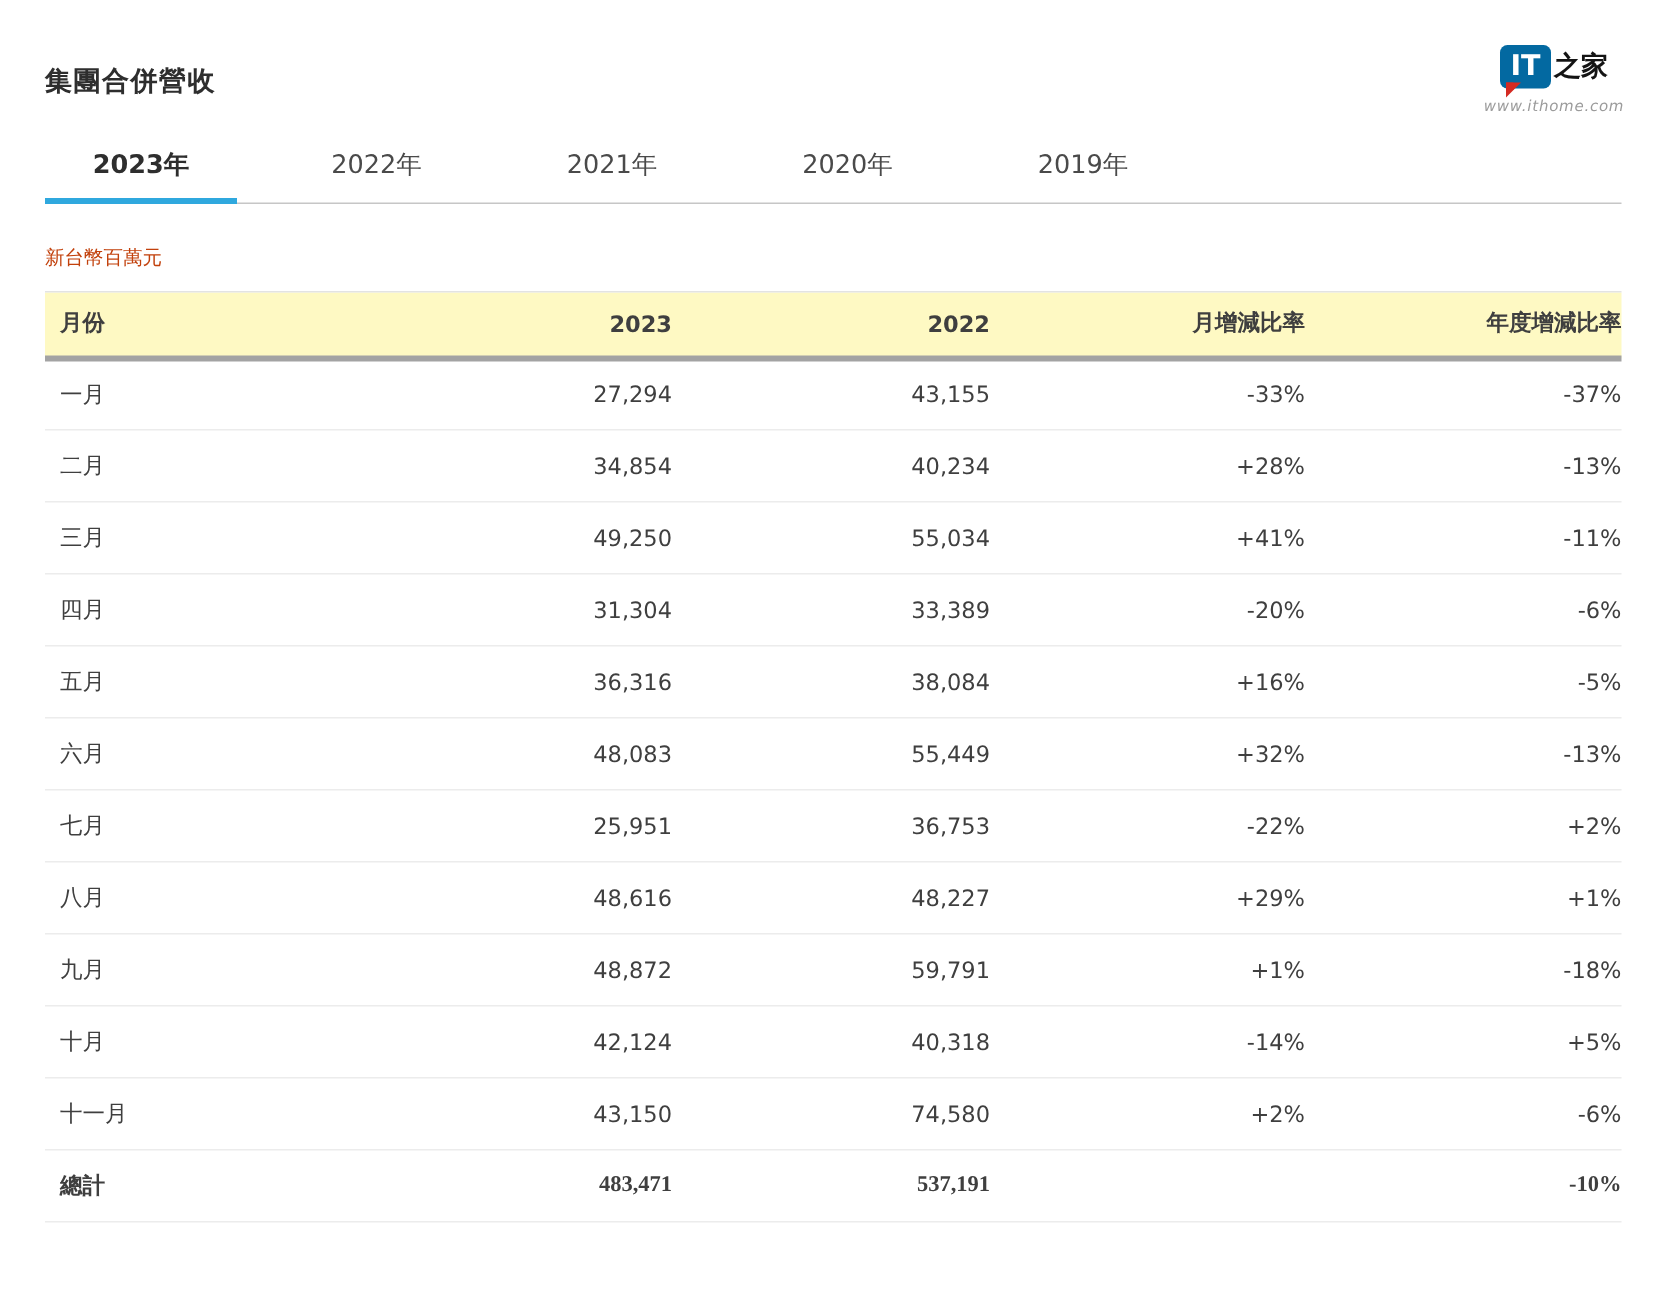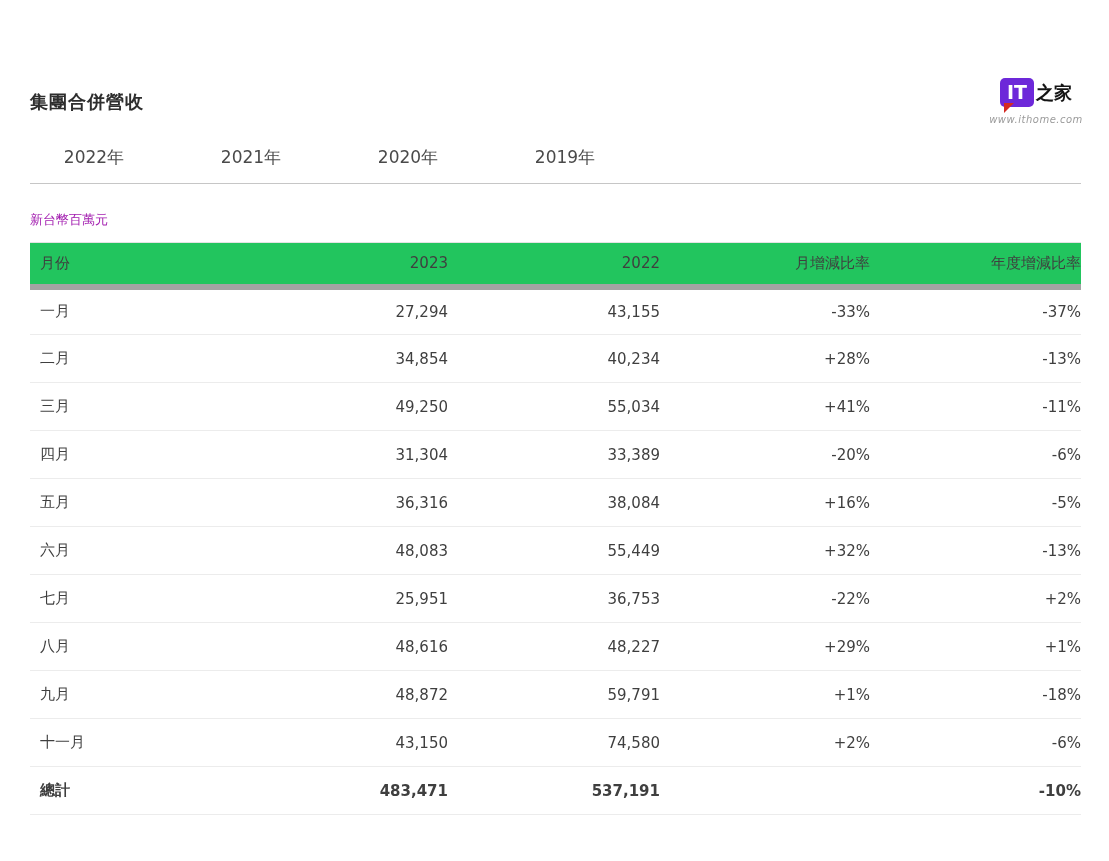--- a/index.html
+++ b/index.html
@@ -5,21 +5,21 @@
   * { margin: 0; padding: 0; box-sizing: border-box; }
   html, body { background: #ffffff; }
   body {
     width: 1109px;
     height: 861px;
     font-family: "DejaVu Sans", "Liberation Sans", sans-serif;
     color: #3d3d3d;
     overflow: hidden;
     position: relative;
   }
-  .page { padding: 16px 28px 0 30px; width: 1109px; margin-top: 48px; }
+  .page { padding: 16px 28px 0 30px; width: 1109px; }
 
   
   .page-header { position: relative; padding-top: 26px; }
   .page-title {
     font-size: 18px;
     font-weight: bold;
     color: #2e2e2e;
     letter-spacing: 1px;
   }
   .logo {
@@ -29,21 +29,21 @@
     width: 110px;
     display: flex;
     flex-direction: column;
     align-items: center;
   }
   .logo-row { display: flex; align-items: center; gap: 2px; }
   .logo-it {
     position: relative;
     width: 34px;
     height: 29px;
-    background: #6d28d9;
+    background: #0369a1;
     border-radius: 5px;
     color: #ffffff;
     font-weight: bold;
     font-size: 19px;
     line-height: 28px;
     text-align: center;
     letter-spacing: 0;
   }
   .logo-it::after {
     content: "";
@@ -91,74 +91,75 @@
   .tab.active {
     color: #2e2e2e;
     font-weight: bold;
     border-bottom-color: #2fa8de;
   }
 
   
   .unit-note {
     margin-top: 27px;
     font-size: 13px;
-    color: #a21caf;
+    color: #c2410c;
   }
 
   
   table.revenue {
     margin-top: 13px;
     width: 1051px;
     border-collapse: collapse;
     table-layout: fixed;
     font-size: 15px;
     color: #3f3f3f;
   }
   table.revenue col.c1 { width: 188px; }
   table.revenue col.c2 { width: 230px; }
   table.revenue col.c3 { width: 212px; }
   table.revenue col.c4 { width: 210px; }
   table.revenue col.c5 { width: 211px; }
   table.revenue th {
-    background: #22c55e;
+    background: #fef9c3;
     border-top: 1px solid #e3e3e3;
-    border-bottom: 6px solid #a3a3a3;
+    border-bottom: 4px solid #a3a3a3;
     height: 44px;
-    font-weight: normal;
+    font-weight: bold;
     text-align: right;
     padding: 0;
   }
   table.revenue th:first-child { text-align: left; padding-left: 10px; }
   table.revenue td {
     height: 48px;
     border-bottom: 1px solid #ececec;
     text-align: right;
     padding: 0;
   }
   table.revenue td:first-child { text-align: left; padding-left: 10px; }
-  table.revenue tr.total td { font-weight: bold; }
+  table.revenue tr.total td { font-weight: bold; font-family: Liberation Serif, serif; }
 </style>
 </head>
 <body>
 
 <div class="page">
 
   <div class="page-header">
     <div class="page-title">集團合併營收</div>
 
     <div class="logo">
       <div class="logo-row">
         <div class="logo-it">IT</div>
         <div class="logo-home">之家</div>
       </div>
       <div class="logo-url">www.ithome.com</div>
     </div>
   </div>
 
   <div class="tabs">
+    <div class="tab active">2023年</div>
     <div class="tab">2022年</div>
     <div class="tab">2021年</div>
     <div class="tab">2020年</div>
     <div class="tab">2019年</div>
   </div>
 
   <div class="unit-note">新台幣百萬元</div>
 
   <table class="revenue">
     <colgroup>
@@ -235,20 +236,27 @@
           <td>+1%</td>
         </tr>
         <tr>
           <td>九月</td>
           <td>48,872</td>
           <td>59,791</td>
           <td>+1%</td>
           <td>-18%</td>
         </tr>
         <tr>
+          <td>十月</td>
+          <td>42,124</td>
+          <td>40,318</td>
+          <td>-14%</td>
+          <td>+5%</td>
+        </tr>
+        <tr>
           <td>十一月</td>
           <td>43,150</td>
           <td>74,580</td>
           <td>+2%</td>
           <td>-6%</td>
         </tr>
         <tr class="total">
           <td>總計</td>
           <td>483,471</td>
           <td>537,191</td>

